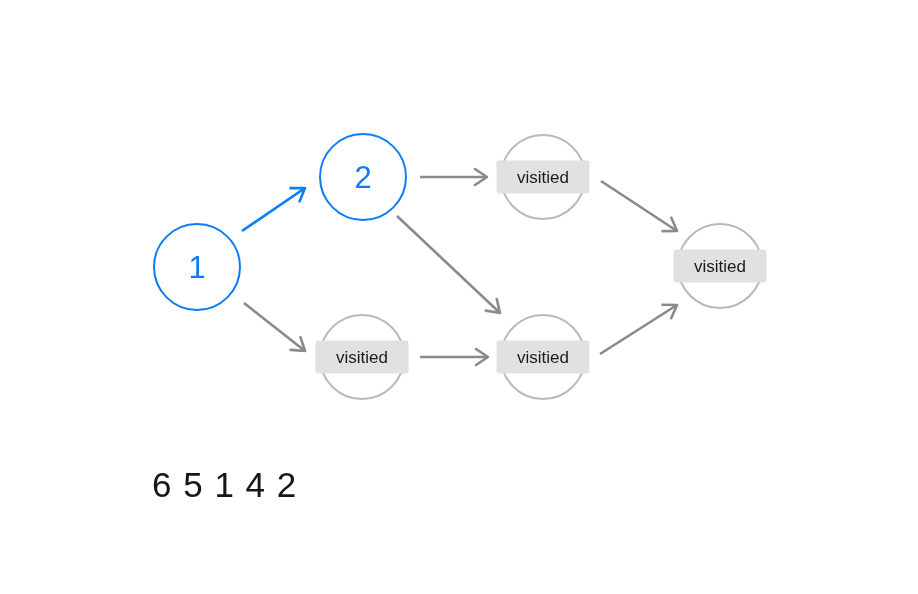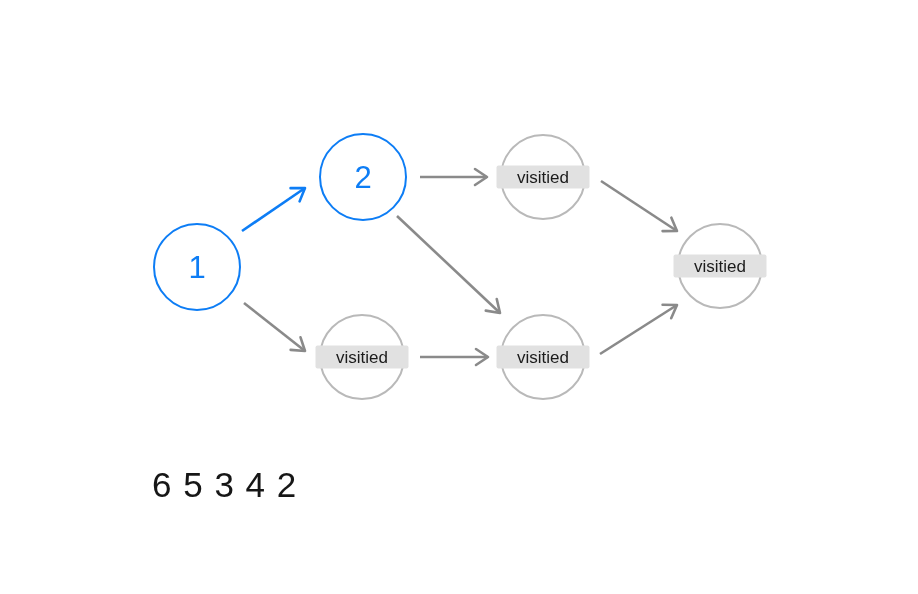--- a/index.html
+++ b/index.html
@@ -57,21 +57,21 @@
     border: 2.5px solid var(--node-gray);
     box-sizing: border-box;
     background: #ffffff;
   }
   .glabel {
     position: absolute;
     left: 50%;
     top: 50%;
     transform: translate(-50%, -50%);
     width: 93px;
-    height: 23px;
+    height: 33px;
     background: var(--label-bg);
     border-radius: 2px;
     display: flex;
     align-items: center;
     justify-content: center;
     font-size: 17px;
     color: var(--text-dark);
   }
   .sequence {
     position: absolute;
@@ -127,15 +127,15 @@
   <div class="gnode" style="left:500px; top:314px;">
     <div class="gcircle"></div>
     <div class="glabel">visitied</div>
   </div>
 
   <div class="gnode" style="left:677px; top:223px;">
     <div class="gcircle"></div>
     <div class="glabel">visitied</div>
   </div>
 
-  <div class="sequence">6 5 3 4 2</div>
+  <div class="sequence">6 5 1 4 2</div>
 
 </div>
 
 </body></html>

